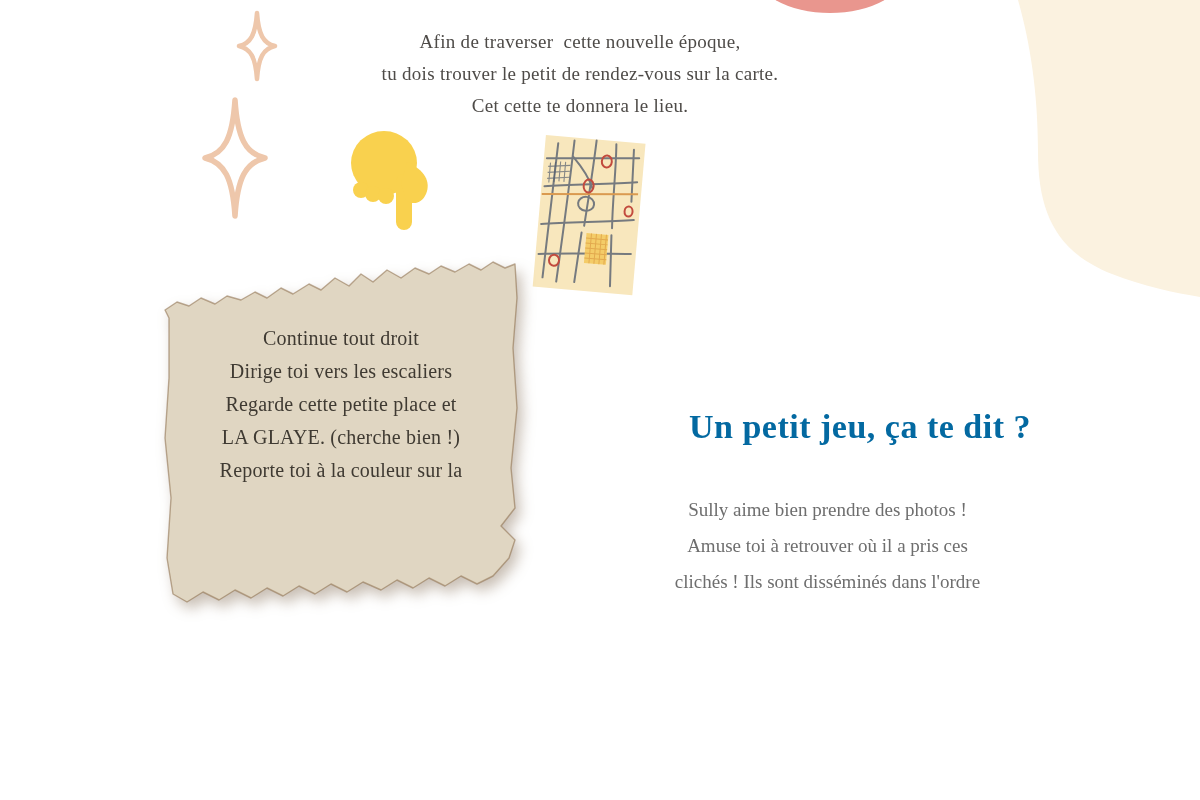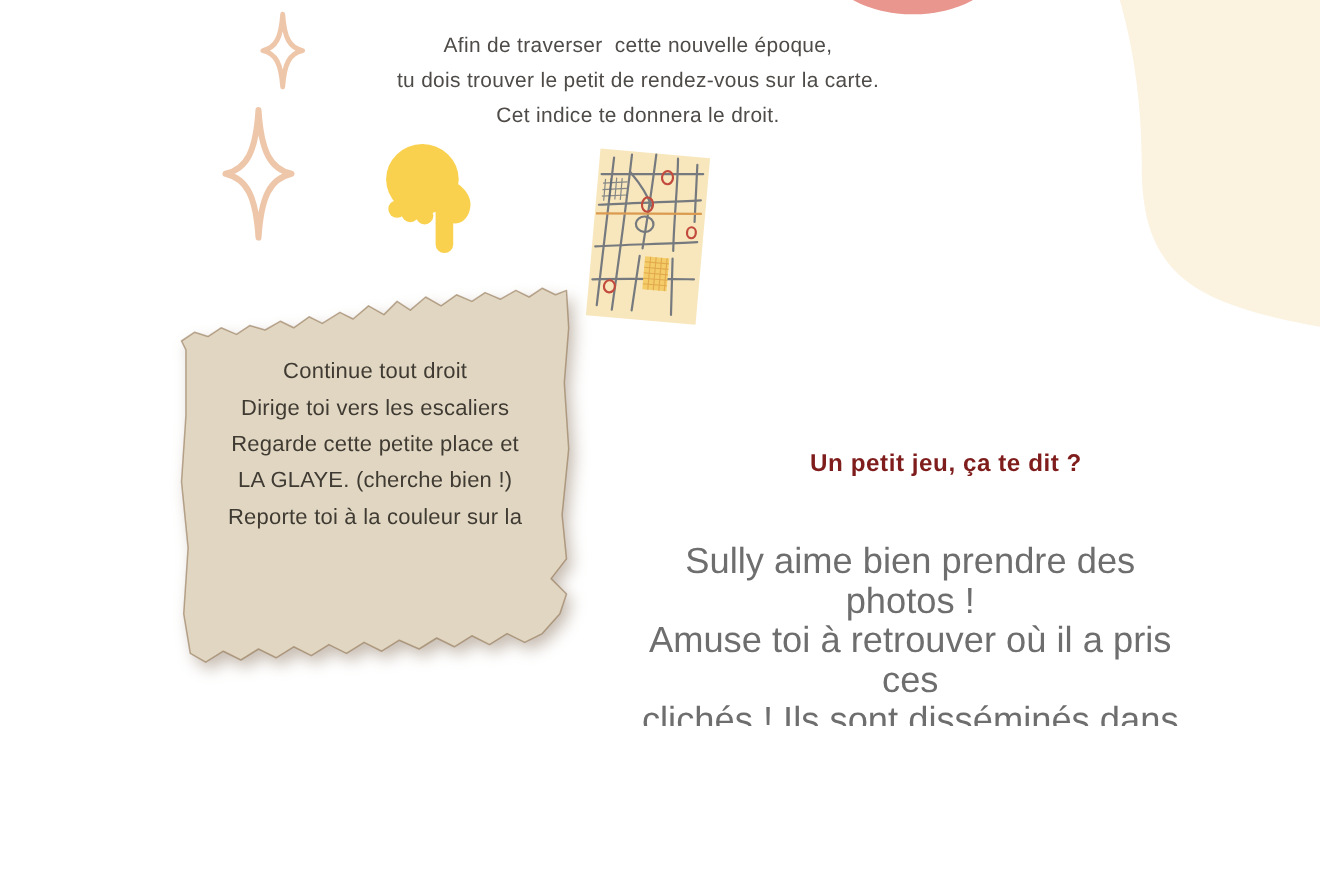--- a/index.html
+++ b/index.html
@@ -1,21 +1,21 @@
 <!DOCTYPE html>
 <html><head>
 <meta charset="utf-8">
 <style>
   html,body{margin:0;padding:0;}
   .page{
     position:relative;
     width:1200px;height:660px;
     background:#ffffff;
     overflow:hidden;
-    font-family:Liberation Sans, sans-serif;
+    font-family:Liberation Serif, serif;
   }
   .bg-svg{position:absolute;left:0;top:0;width:1200px;height:800px;pointer-events:none;}
 
   
   .sparkles{position:absolute;left:195px;top:8px;width:120px;height:225px;}
   .hand{position:absolute;left:343px;top:126px;width:104px;height:112px;}
   .map{position:absolute;left:545px;top:134px;width:102px;height:154px;
        transform:rotate(5deg);transform-origin:0 0;}
 
   
@@ -32,27 +32,27 @@
             filter:drop-shadow(5px 7px 7px rgba(110,85,55,.38));}
   .note-text{
     position:absolute;left:10px;top:64px;width:336px;
     text-align:center;color:#3f3a32;
     font-size:20px;line-height:33px;letter-spacing:.2px;font-weight:500;
   }
 
   
   .game-title{
     position:absolute;left:620px;top:408px;width:480px;
-    text-align:center;color:#7f1d1d;
-    font-size:22px;font-weight:700;letter-spacing:.5px;
+    text-align:center;color:#0369a1;
+    font-size:34px;font-weight:700;letter-spacing:.5px;
   }
   .game-text{
     position:absolute;left:575px;top:492px;width:505px;
     text-align:center;color:#6e6e6e;
-    font-size:33px;line-height:36px;
+    font-size:19px;line-height:36px;
   }
 
   
   .photo{position:absolute;top:670px;height:150px;overflow:hidden;}
   .photo svg{display:block;width:100%;height:100%;}
   .photo-1{left:117px;width:218px;}
   .photo-2{left:455px;width:212px;}
   .photo-3{left:800px;width:215px;}
 </style>
 </head>
@@ -115,21 +115,21 @@
       <ellipse cx="64" cy="22" rx="5" ry="6"></ellipse>
       <ellipse cx="48" cy="48" rx="5" ry="6.5"></ellipse>
       <ellipse cx="90" cy="70" rx="4" ry="5"></ellipse>
       <ellipse cx="20" cy="125" rx="5" ry="5.5"></ellipse>
     </g>
   </svg>
 
   <div class="intro">
     <div class="intro-line">Afin de traverser  cette nouvelle époque,</div>
     <div class="intro-line">tu dois trouver le petit de rendez-vous sur la carte.</div>
-    <div class="intro-line">Cet indice te donnera le droit.</div>
+    <div class="intro-line">Cet cette te donnera le lieu.</div>
   </div>
 
   <div class="note">
     <svg class="note-svg" viewBox="0 0 356 348">
       <path stroke="#8A6B49" stroke-width="1.4" stroke-opacity="0.55" stroke-linejoin="round" d="M6,60 L2,52 14,44 26,48 38,40 52,46 64,38 78,42 92,34 104,40 118,30 130,36
            146,26 158,32 172,20 186,28 198,16 210,24 224,12 238,20 252,10 266,16
            278,8 292,14 306,6 318,12 330,4 342,10 352,6
            354,40 350,90 354,150 348,210 352,250 338,268 352,282 346,300
            330,318 314,326 298,318 282,328 266,320 250,330 234,322 218,332 200,324
            184,334 168,326 152,336 136,328 120,338 104,330 88,340 72,332 56,342

